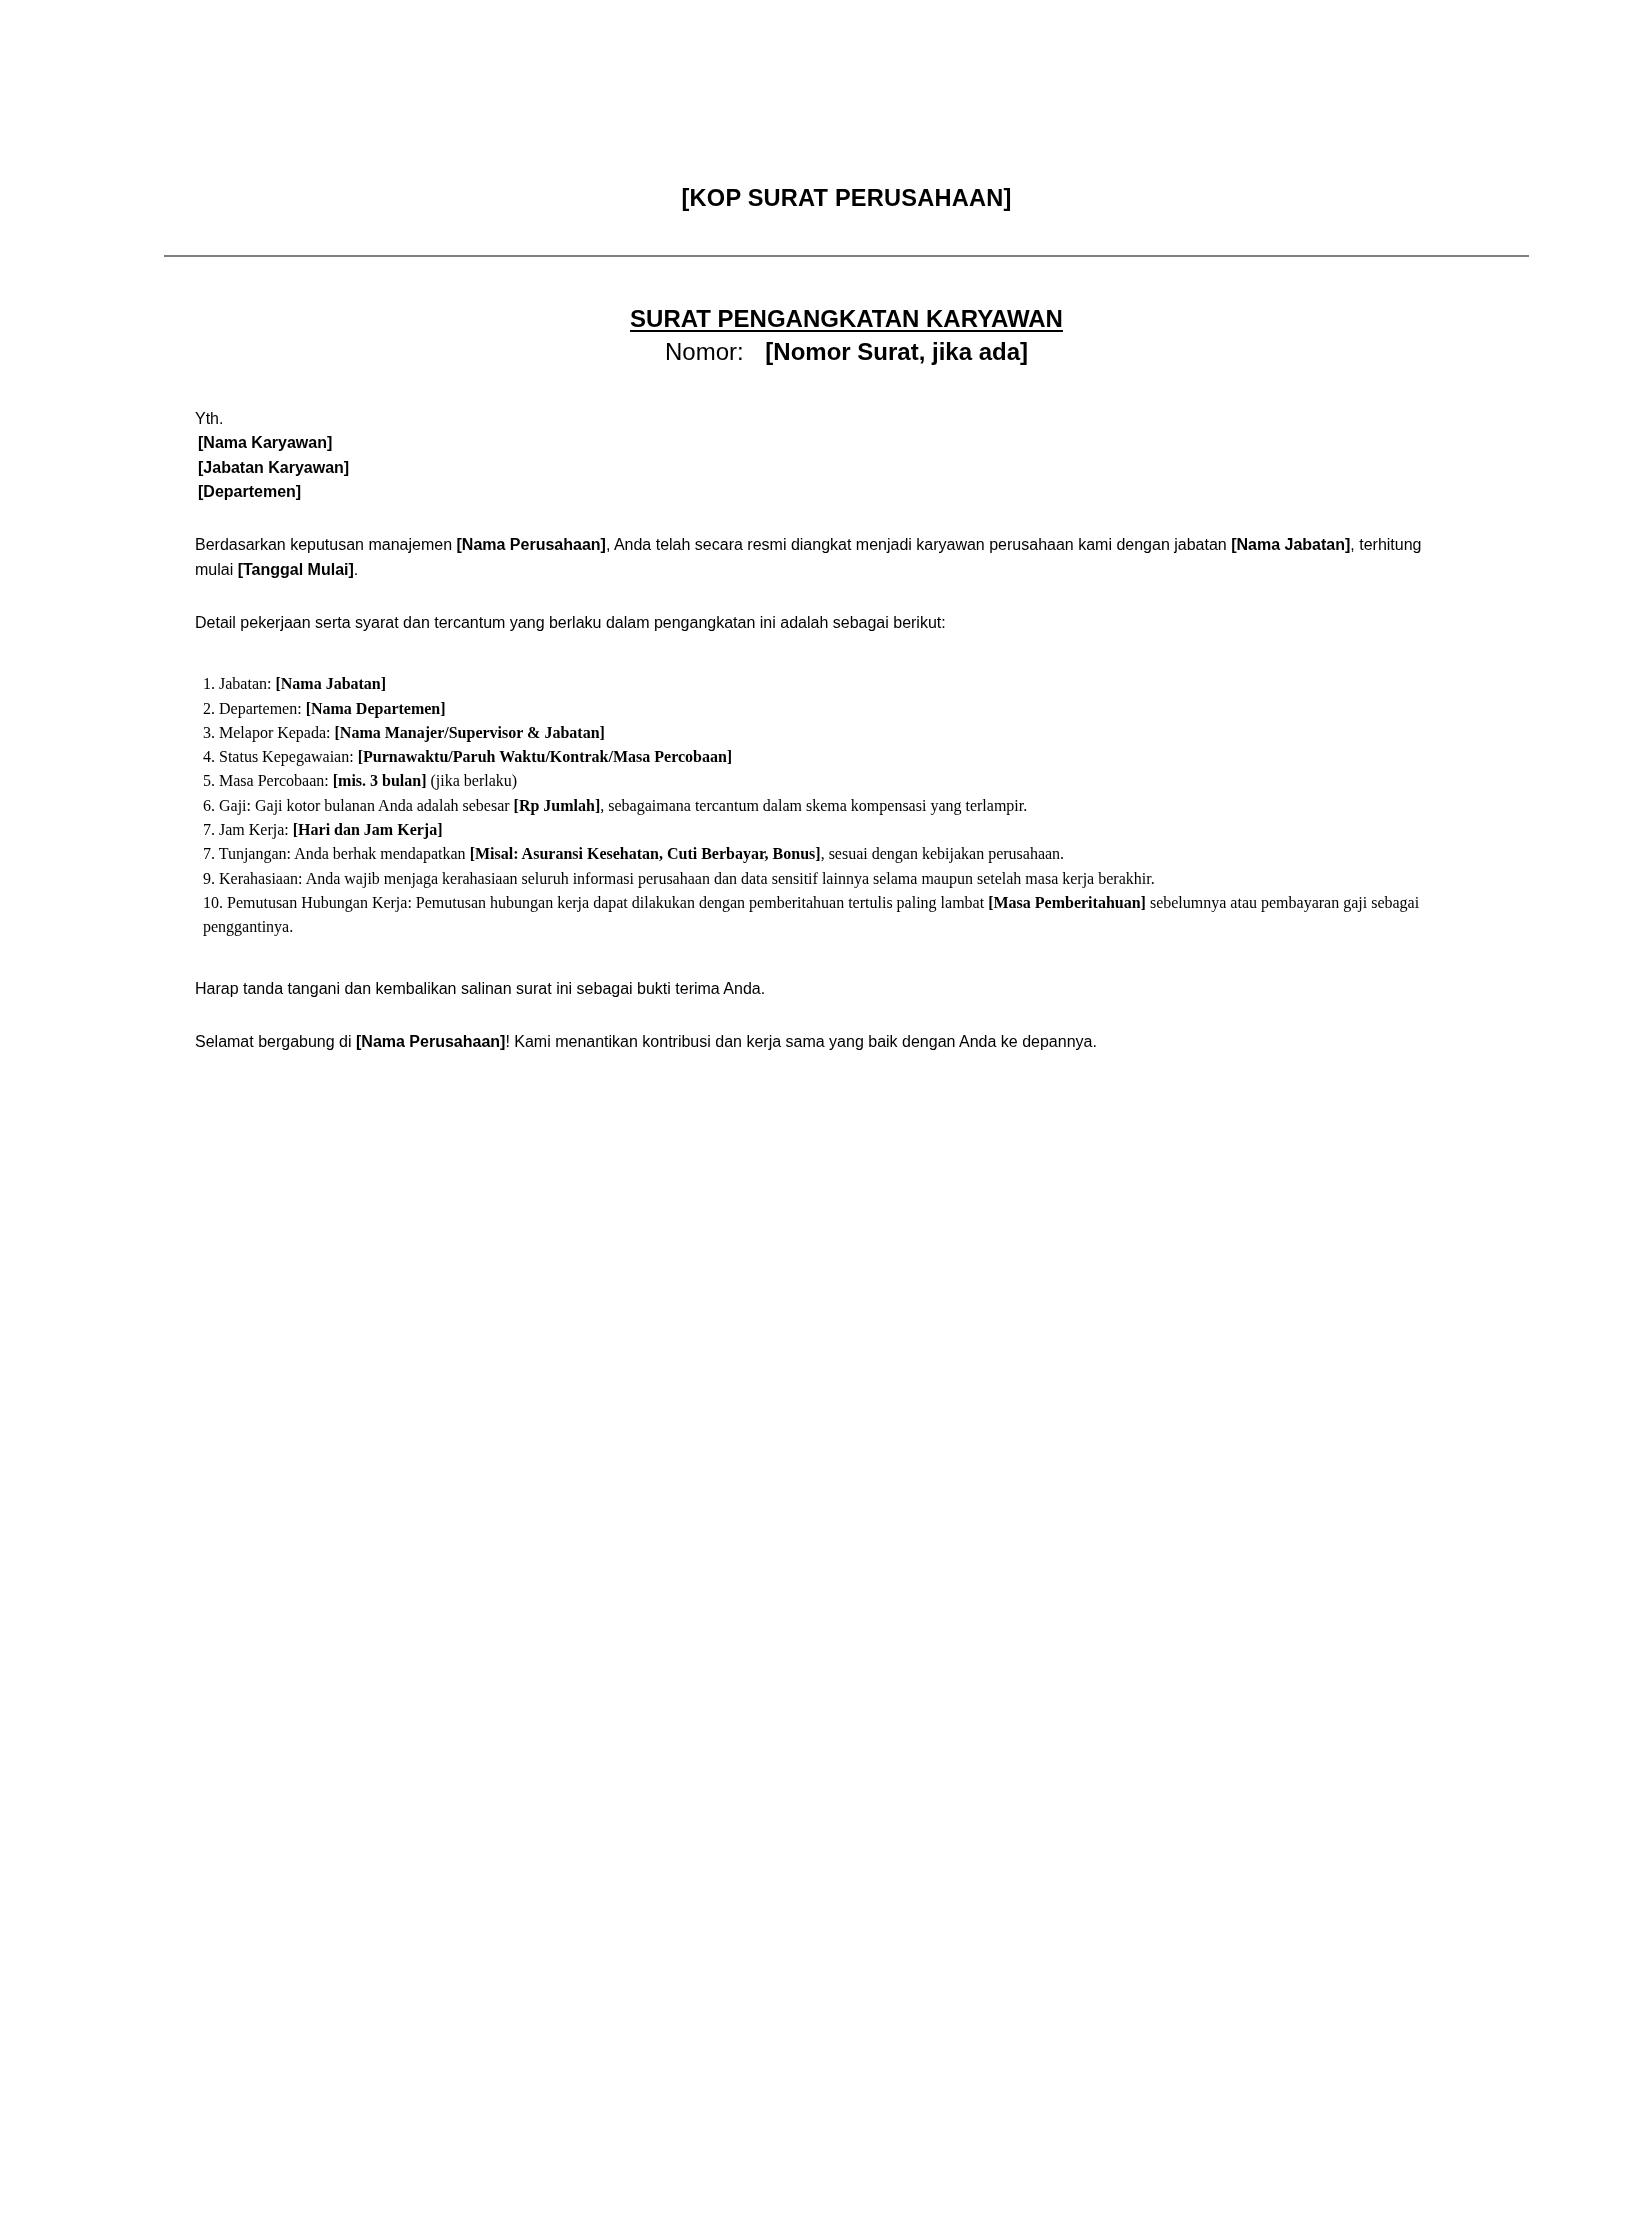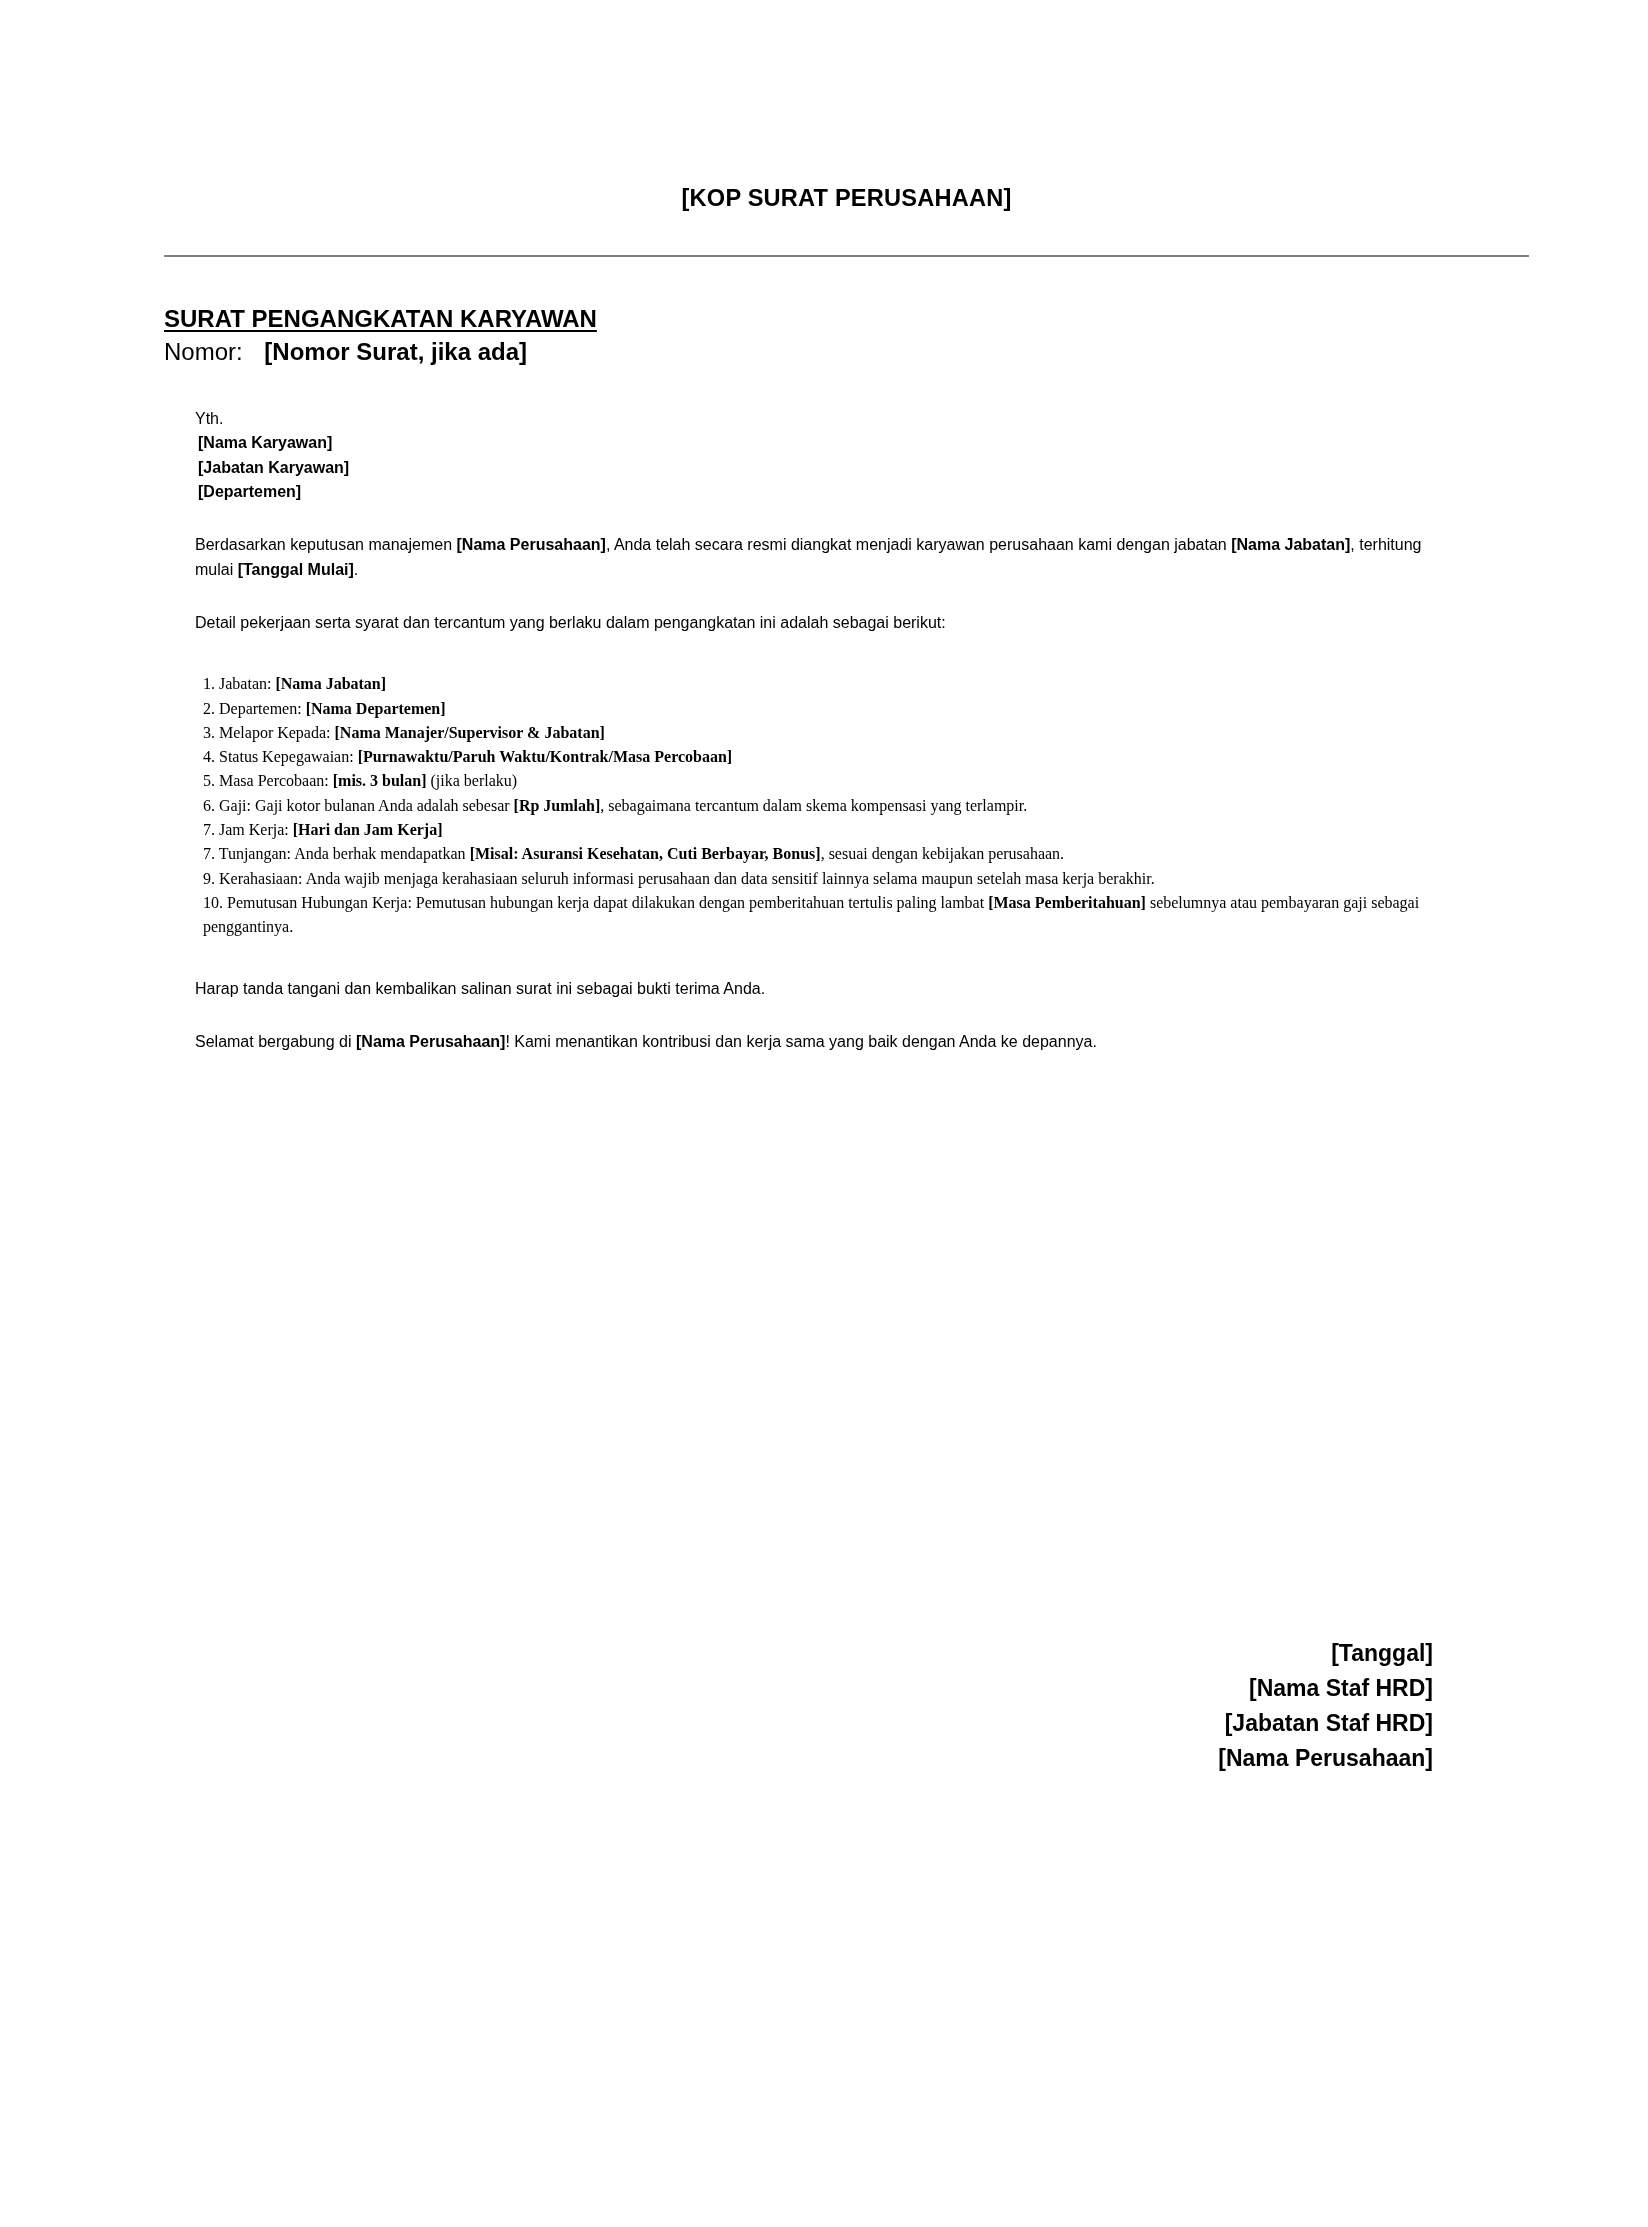--- a/index.html
+++ b/index.html
@@ -43,21 +43,21 @@
     height: 2.3px;
     background: #808080;
   }
 
   
   .title-block {
     position: absolute;
     top: 303px;
     left: 164px;
     width: 1365px;
-    text-align: left;
+    text-align: center;
   }
   .doc-title {
     font-weight: bold;
     font-size: 24px;
     text-decoration: underline;
     text-underline-offset: 3px;
     line-height: 1.32;
   }
   .doc-number {
     font-size: 24px;
@@ -158,21 +158,15 @@
       <p class="item"><span>9. Kerahasiaan: Anda wajib menjaga kerahasiaan seluruh informasi perusahaan dan data sensitif lainnya selama maupun setelah masa kerja berakhir.</span><b></b><span></span></p>
       <p class="item"><span>10. Pemutusan Hubungan Kerja: Pemutusan hubungan kerja dapat dilakukan dengan pemberitahuan tertulis paling lambat </span><b>[Masa Pemberitahuan]</b><span> sebelumnya atau pembayaran gaji sebagai penggantinya.</span></p>
     </div>
 
     <p class="closing">Harap tanda tangani dan kembalikan salinan surat ini sebagai bukti terima Anda.</p>
 
     <p class="closing"><span>Selamat bergabung di </span><b>[Nama Perusahaan]</b><span>! Kami menantikan kontribusi dan kerja sama yang baik dengan Anda ke depannya.</span></p>
 
   </div>
 
-  <div class="signature">
-    <div>[Tanggal]</div>
-    <div>[Nama Staf HRD]</div>
-    <div>[Jabatan Staf HRD]</div>
-    <div>[Nama Perusahaan]</div>
-  </div>
 
 </div>
 
 
 </body></html>

